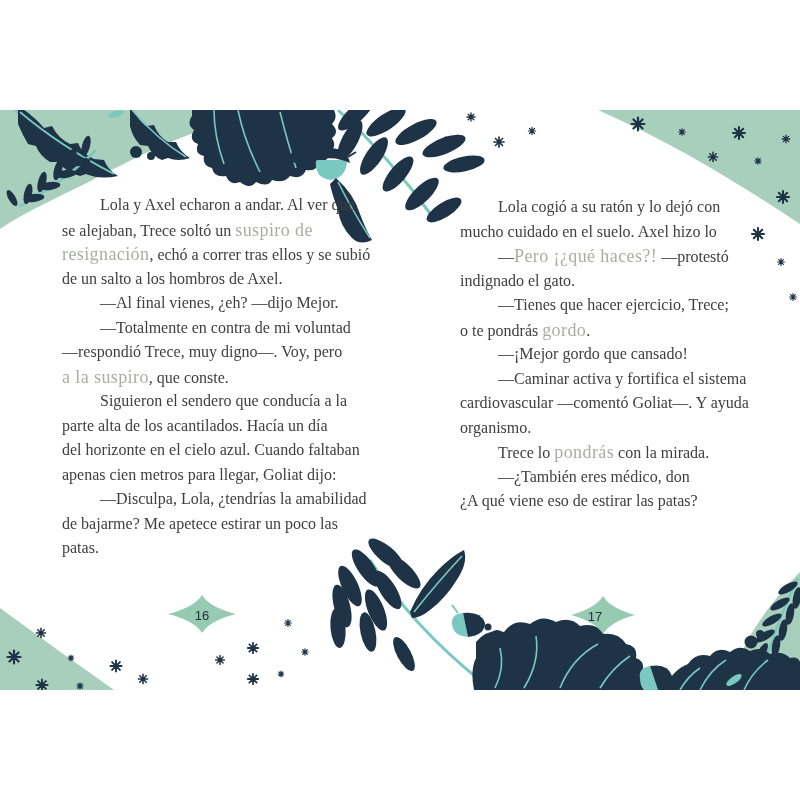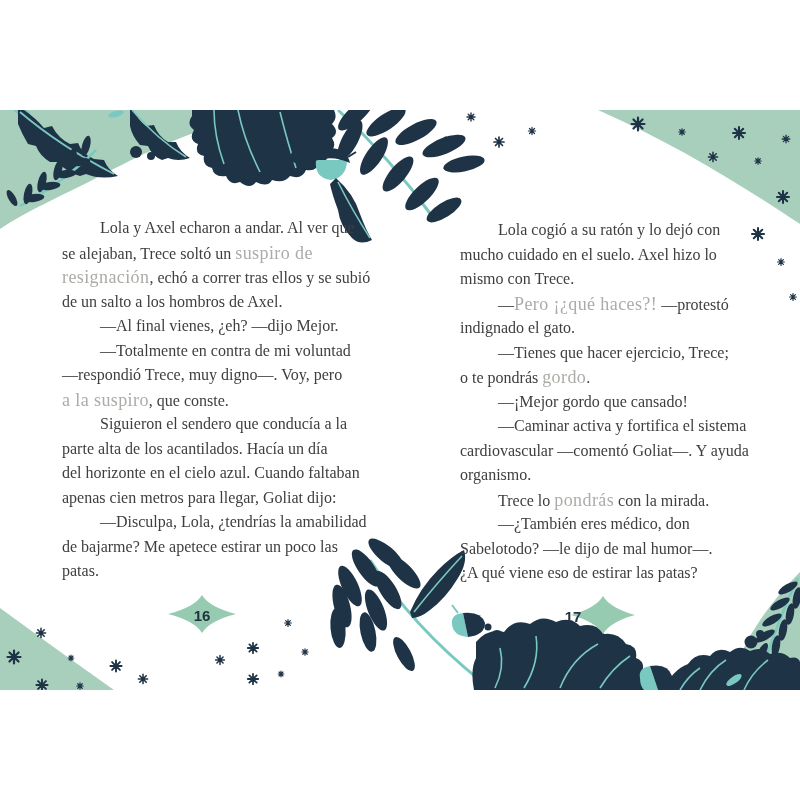--- a/index.html
+++ b/index.html
@@ -4,28 +4,28 @@
 <style>
   :root{
     --mint:#a8cfbc; --navy:#1f3347; --teal:#79c9c0; --sparkle:#96cbb2;
     --text:#3e3e3e; --accent:#a9ada6;
   }
   html,body{margin:0;padding:0;}
   body{width:800px;height:800px;background:#ffffff;position:relative;overflow:hidden;
        font-family:"Liberation Serif", serif;}
   .spread{position:absolute;left:0;top:110px;width:800px;height:580px;background:#ffffff;overflow:hidden;}
   .decor-svg{position:absolute;left:0;top:0;width:800px;height:580px;}
-  .col{position:absolute;color:var(--text);font-size:16px;margin-top:23px;}
+  .col{position:absolute;color:var(--text);font-size:16px;}
   .col .line{height:24.5px;line-height:24.5px;white-space:nowrap;}
   .col .line.ind{padding-left:38px;}
   .accent{color:var(--accent);letter-spacing:0.4px;font-size:18px;}
   .col-left{left:62px;top:83px;width:345px;}
   .col-right{left:460px;top:85px;width:250px;}
   .pagenum{position:absolute;transform:translate(-50%,-50%);
-           font-family:"Liberation Sans", sans-serif;font-size:15px;font-weight:700;color:#22323f;}
+           font-family:"Liberation Sans", sans-serif;font-size:13px;font-weight:400;color:#22323f;}
 </style>
 </head>
 <body>
 
 <div class="spread">
 
   <svg class="decor-svg" viewBox="0 0 800 580">
 
     <path fill="var(--mint)" d="M0,0 H270 C225,8 160,34 104,64 C62,86 28,100 0,119 Z"></path>
     <path fill="var(--mint)" d="M598,0 H800 V114 C744,77 676,34 598,0 Z"></path>
@@ -196,30 +196,28 @@
       <div class="line"><span>parte alta de los acantilados. Hacía un día</span></div>
       <div class="line"><span>del horizonte en el cielo azul. Cuando faltaban</span></div>
       <div class="line"><span>apenas cien metros para llegar, Goliat dijo:</span></div>
       <div class="line ind"><span>—Disculpa, Lola, ¿tendrías la amabilidad</span></div>
       <div class="line"><span>de bajarme? Me apetece estirar un poco las</span></div>
       <div class="line"><span>patas.</span></div>
     </div>
   <div class="col col-right">
       <div class="line ind"><span>Lola cogió a su ratón y lo dejó con</span></div>
       <div class="line"><span>mucho cuidado en el suelo. Axel hizo lo</span></div>
-      <div class="line"><span>mismo con Trece.</span></div>
       <div class="line ind"><span>—</span><span class="accent">Pero ¡¿qué haces?!</span><span> —protestó</span></div>
       <div class="line"><span>indignado el gato.</span></div>
       <div class="line ind"><span>—Tienes que hacer ejercicio, Trece;</span></div>
       <div class="line"><span>o te pondrás </span><span class="accent">gordo</span><span>.</span></div>
       <div class="line ind"><span>—¡Mejor gordo que cansado!</span></div>
       <div class="line ind"><span>—Caminar activa y fortifica el sistema</span></div>
       <div class="line"><span>cardiovascular —comentó Goliat—. Y ayuda</span></div>
       <div class="line"><span>organismo.</span></div>
       <div class="line ind"><span>Trece lo </span><span class="accent">pondrás</span><span> con la mirada.</span></div>
       <div class="line ind"><span>—¿También eres médico, don</span></div>
-      <div class="line"><span>Sabelotodo? —le dijo de mal humor—.</span></div>
       <div class="line"><span>¿A qué viene eso de estirar las patas?</span></div>
     </div>
 
   <span class="pagenum" style="left:202px;top:505px;">16</span>
-  <span class="pagenum" style="left:573px;top:506px;">17</span>
+  <span class="pagenum" style="left:595px;top:506px;">17</span>
 </div>
 
 </body></html>

